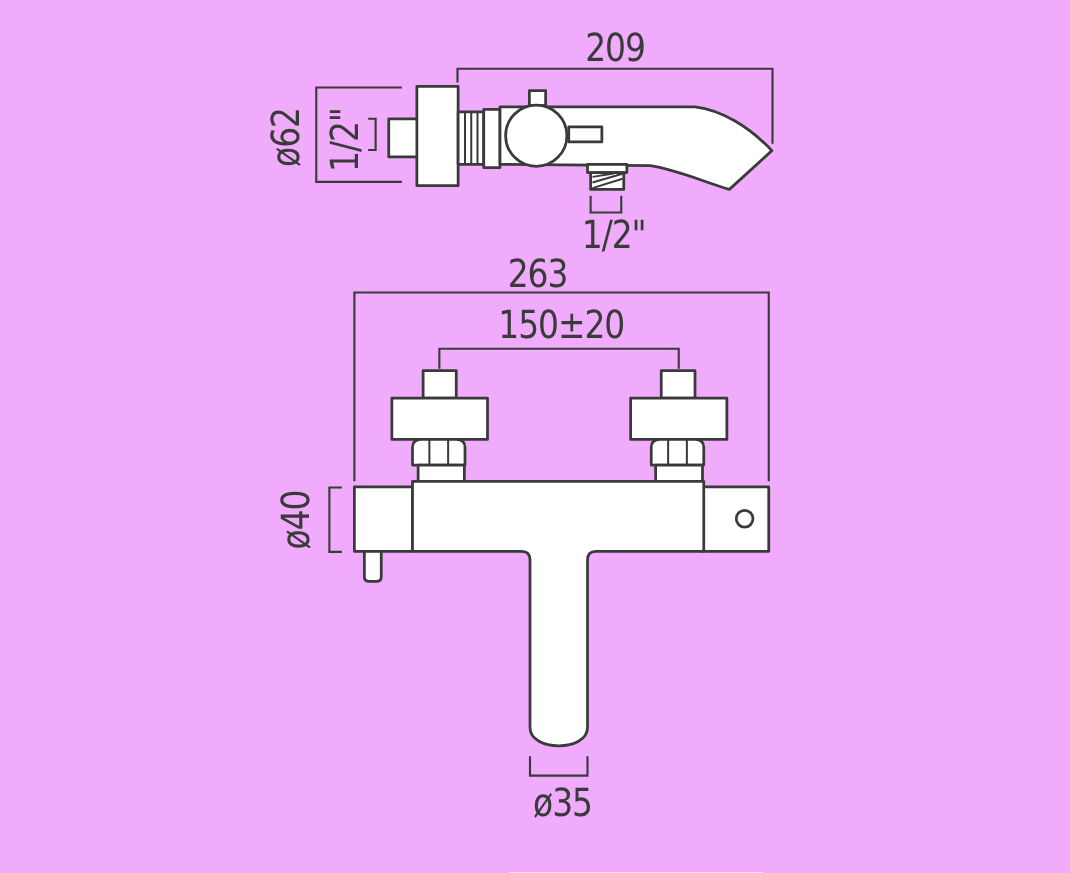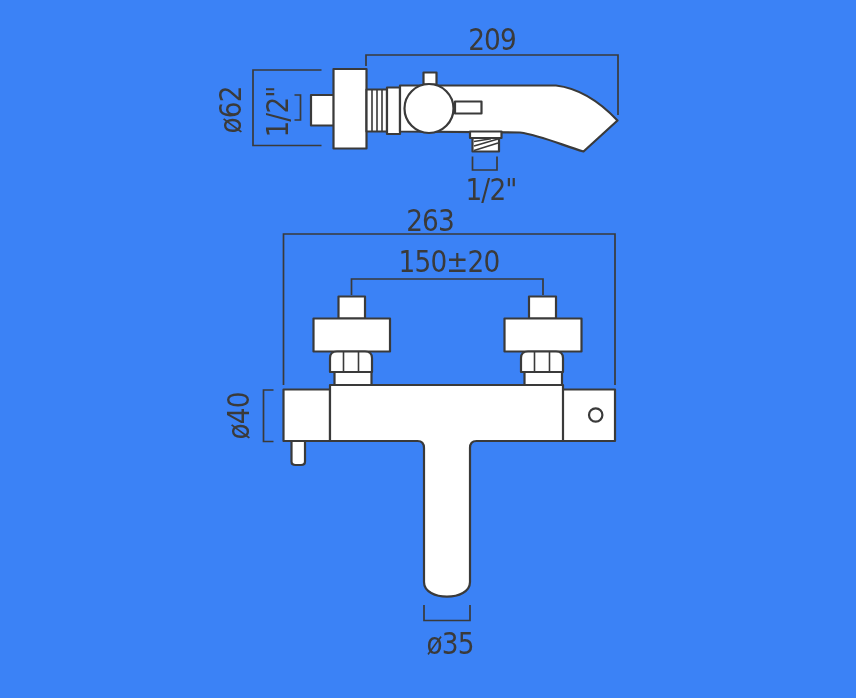--- a/index.html
+++ b/index.html
@@ -4,21 +4,21 @@
 <style>
   html, body {
     margin: 0;
     padding: 0;
     background: #ffffff;
   }
   .stage {
     position: relative;
     width: 856px;
     height: 698px;
-    background: #3b82f6;
+    background: #f0abfc;
     overflow: hidden;
     font-family: "DejaVu Sans", "Liberation Sans", sans-serif;
   }
   .stage svg {
     position: absolute;
     left: 0;
     top: 0;
   }
   .dim-label {
     position: absolute;

